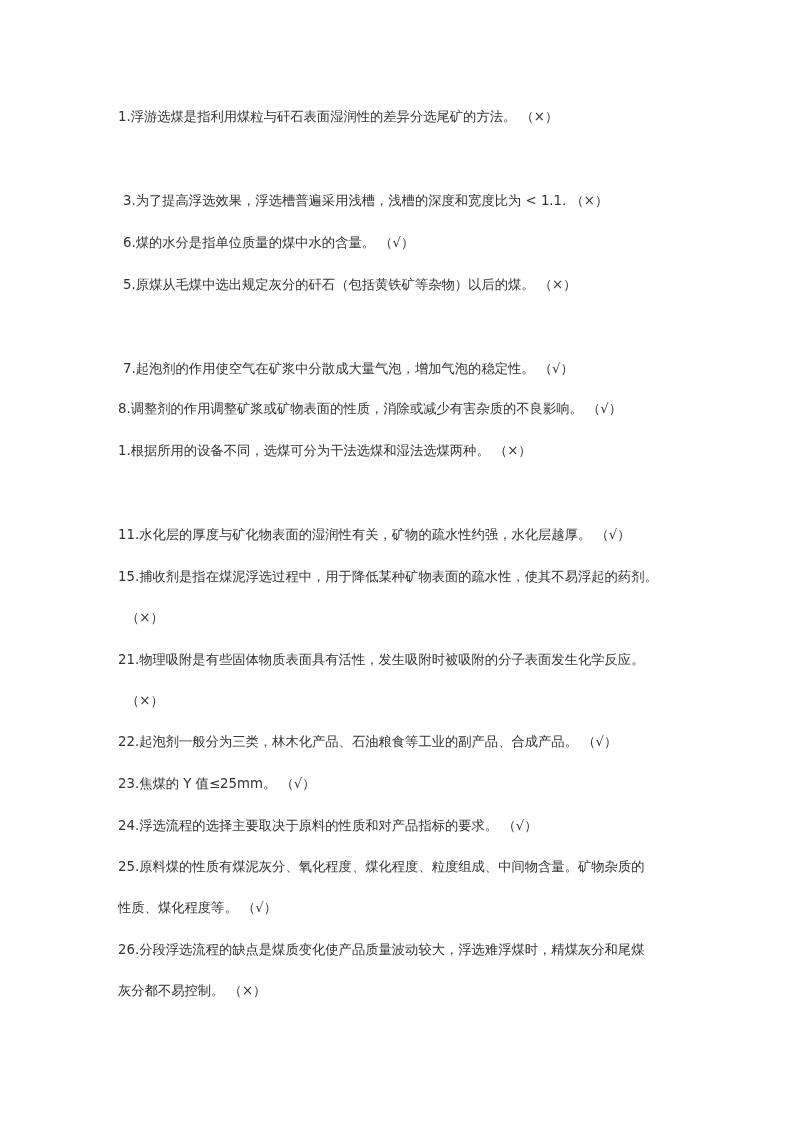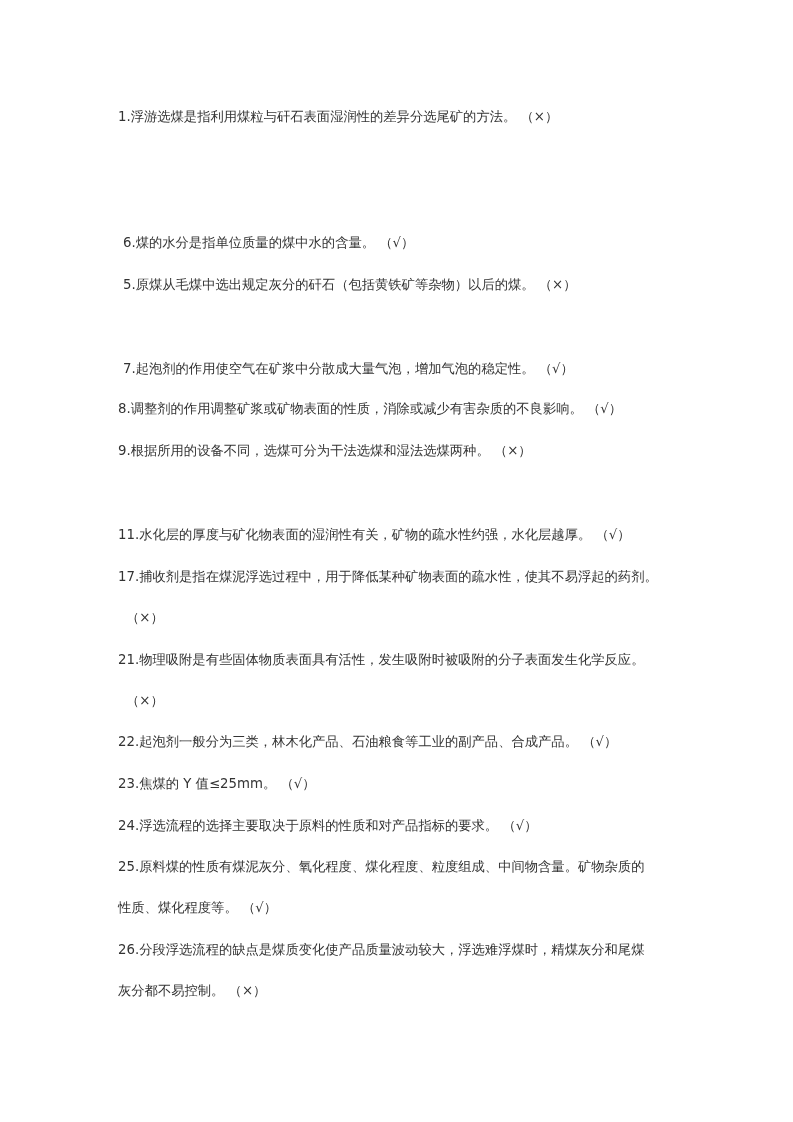--- a/index.html
+++ b/index.html
@@ -31,27 +31,28 @@
       letter-spacing: 0;
     }
     .indent { left: 123px; }
     .cont { left: 126px; }
   </style>
 </head>
 <body>
 
 <div class="page">
   <div class="line" style="top:108px">1.浮游选煤是指利用煤粒与矸石表面湿润性的差异分选尾矿的方法。 （×）</div>
+  <div class="line indent" style="top:192px">3.为了提高浮选效果，浮选槽普遍采用浅槽，浅槽的深度和宽度比为 &lt; 1.1. （×）</div>
   <div class="line indent" style="top:234px">6.煤的水分是指单位质量的煤中水的含量。 （√）</div>
   <div class="line indent" style="top:276px">5.原煤从毛煤中选出规定灰分的矸石（包括黄铁矿等杂物）以后的煤。 （×）</div>
   <div class="line indent" style="top:360px">7.起泡剂的作用使空气在矿浆中分散成大量气泡，增加气泡的稳定性。 （√）</div>
   <div class="line" style="top:400px">8.调整剂的作用调整矿浆或矿物表面的性质，消除或减少有害杂质的不良影响。 （√）</div>
-  <div class="line" style="top:442px">9.根据所用的设备不同，选煤可分为干法选煤和湿法选煤两种。 （×）</div>
+  <div class="line" style="top:442px">1.根据所用的设备不同，选煤可分为干法选煤和湿法选煤两种。 （×）</div>
   <div class="line" style="top:526px">11.水化层的厚度与矿化物表面的湿润性有关，矿物的疏水性约强，水化层越厚。 （√）</div>
-  <div class="line" style="top:568px">17.捕收剂是指在煤泥浮选过程中，用于降低某种矿物表面的疏水性，使其不易浮起的药剂。</div>
+  <div class="line" style="top:568px">15.捕收剂是指在煤泥浮选过程中，用于降低某种矿物表面的疏水性，使其不易浮起的药剂。</div>
   <div class="line cont" style="top:609px">（×）</div>
   <div class="line" style="top:651px">21.物理吸附是有些固体物质表面具有活性，发生吸附时被吸附的分子表面发生化学反应。</div>
   <div class="line cont" style="top:692px">（×）</div>
   <div class="line" style="top:733px">22.起泡剂一般分为三类，林木化产品、石油粮食等工业的副产品、合成产品。 （√）</div>
   <div class="line" style="top:775px">23.焦煤的 Y 值≤25mm。 （√）</div>
   <div class="line" style="top:817px">24.浮选流程的选择主要取决于原料的性质和对产品指标的要求。 （√）</div>
   <div class="line" style="top:858px">25.原料煤的性质有煤泥灰分、氧化程度、煤化程度、粒度组成、中间物含量。矿物杂质的</div>
   <div class="line" style="top:899px">性质、煤化程度等。 （√）</div>
   <div class="line" style="top:941px">26.分段浮选流程的缺点是煤质变化使产品质量波动较大，浮选难浮煤时，精煤灰分和尾煤</div>
   <div class="line" style="top:982px">灰分都不易控制。 （×）</div>

